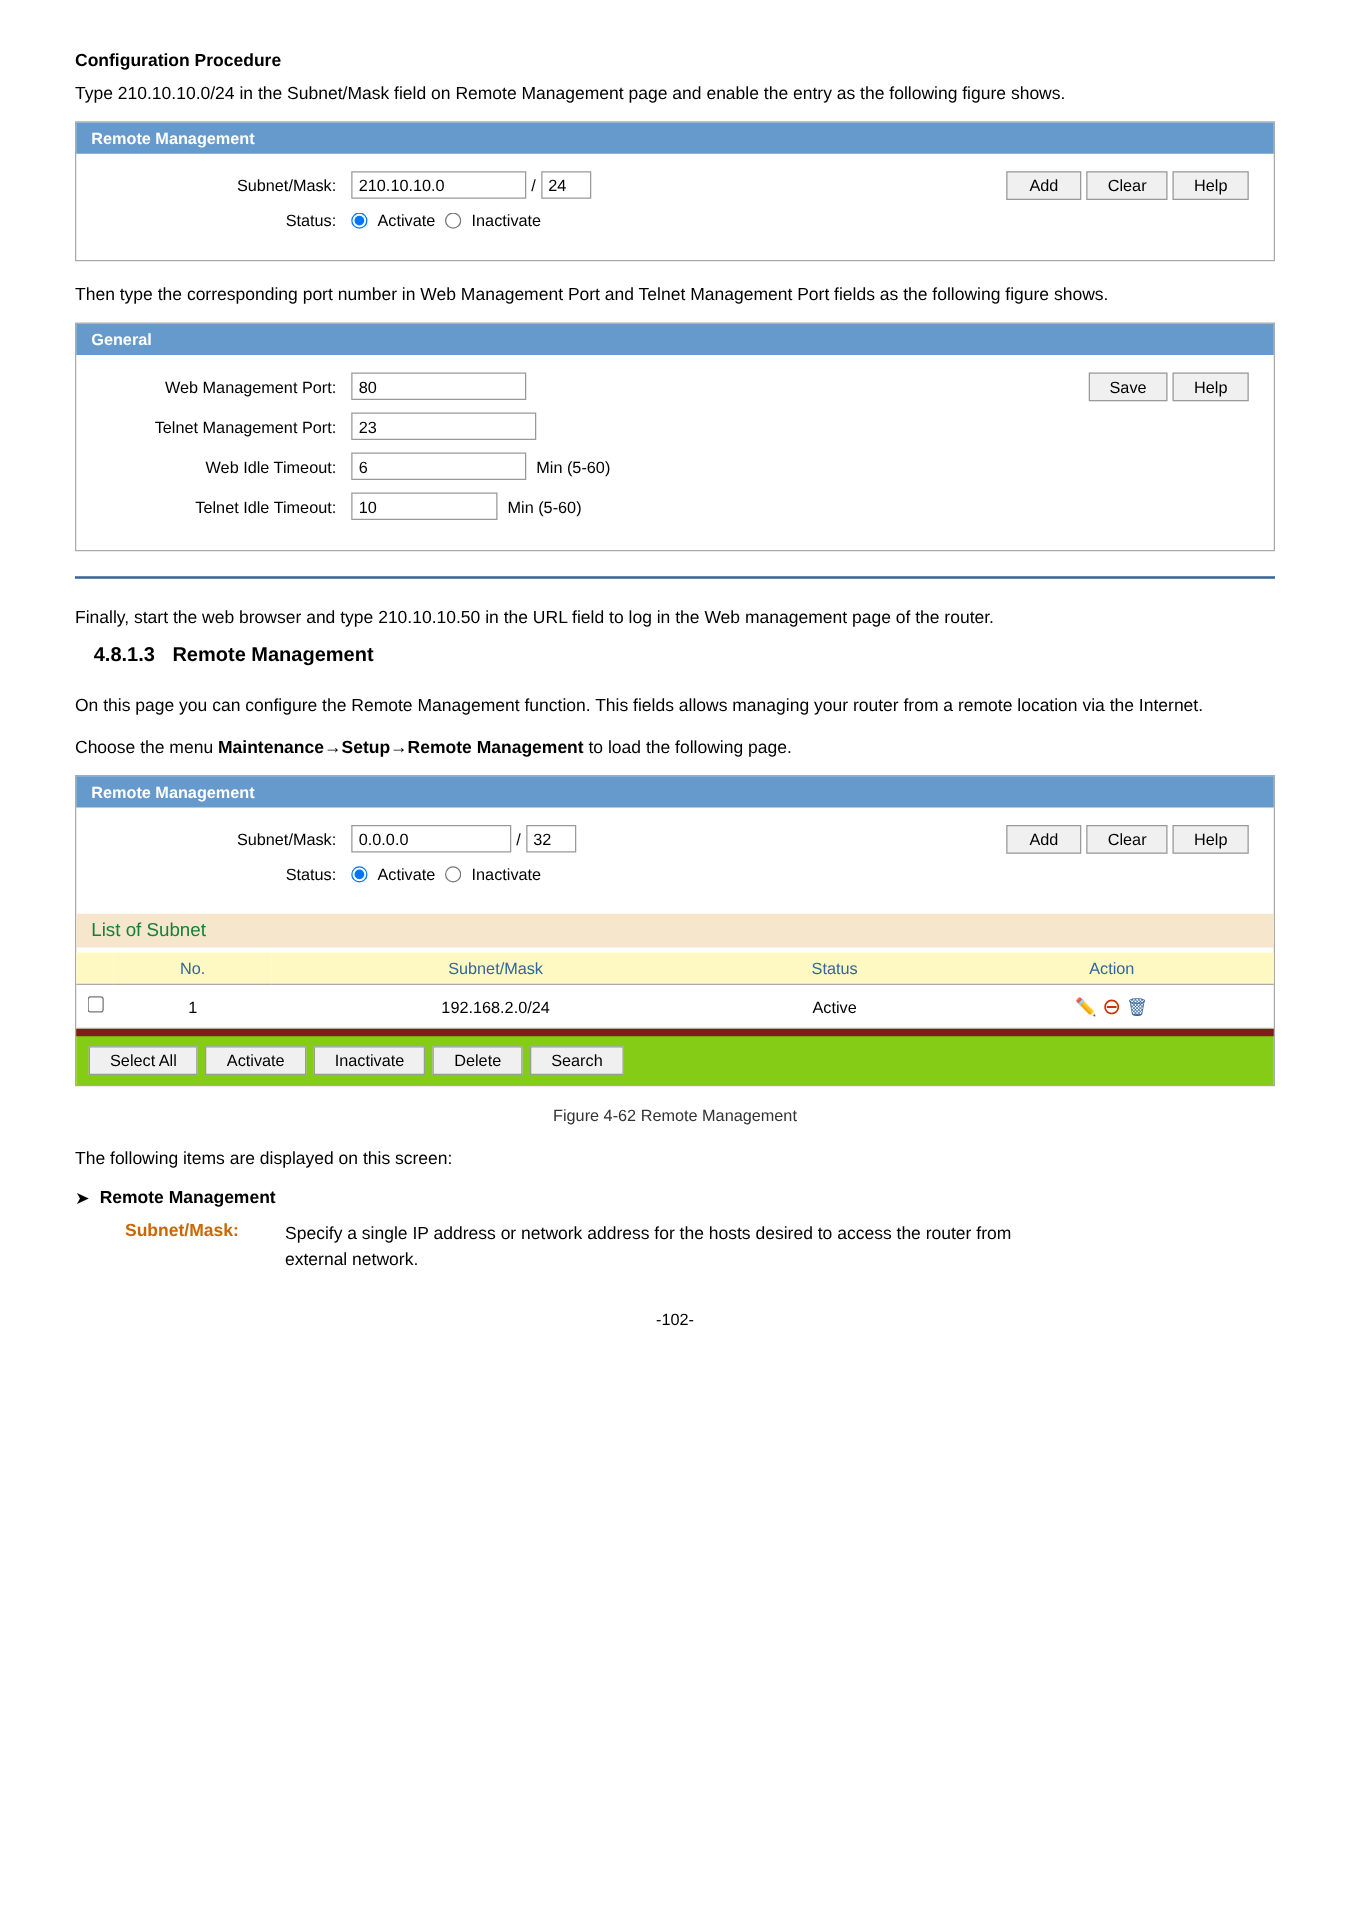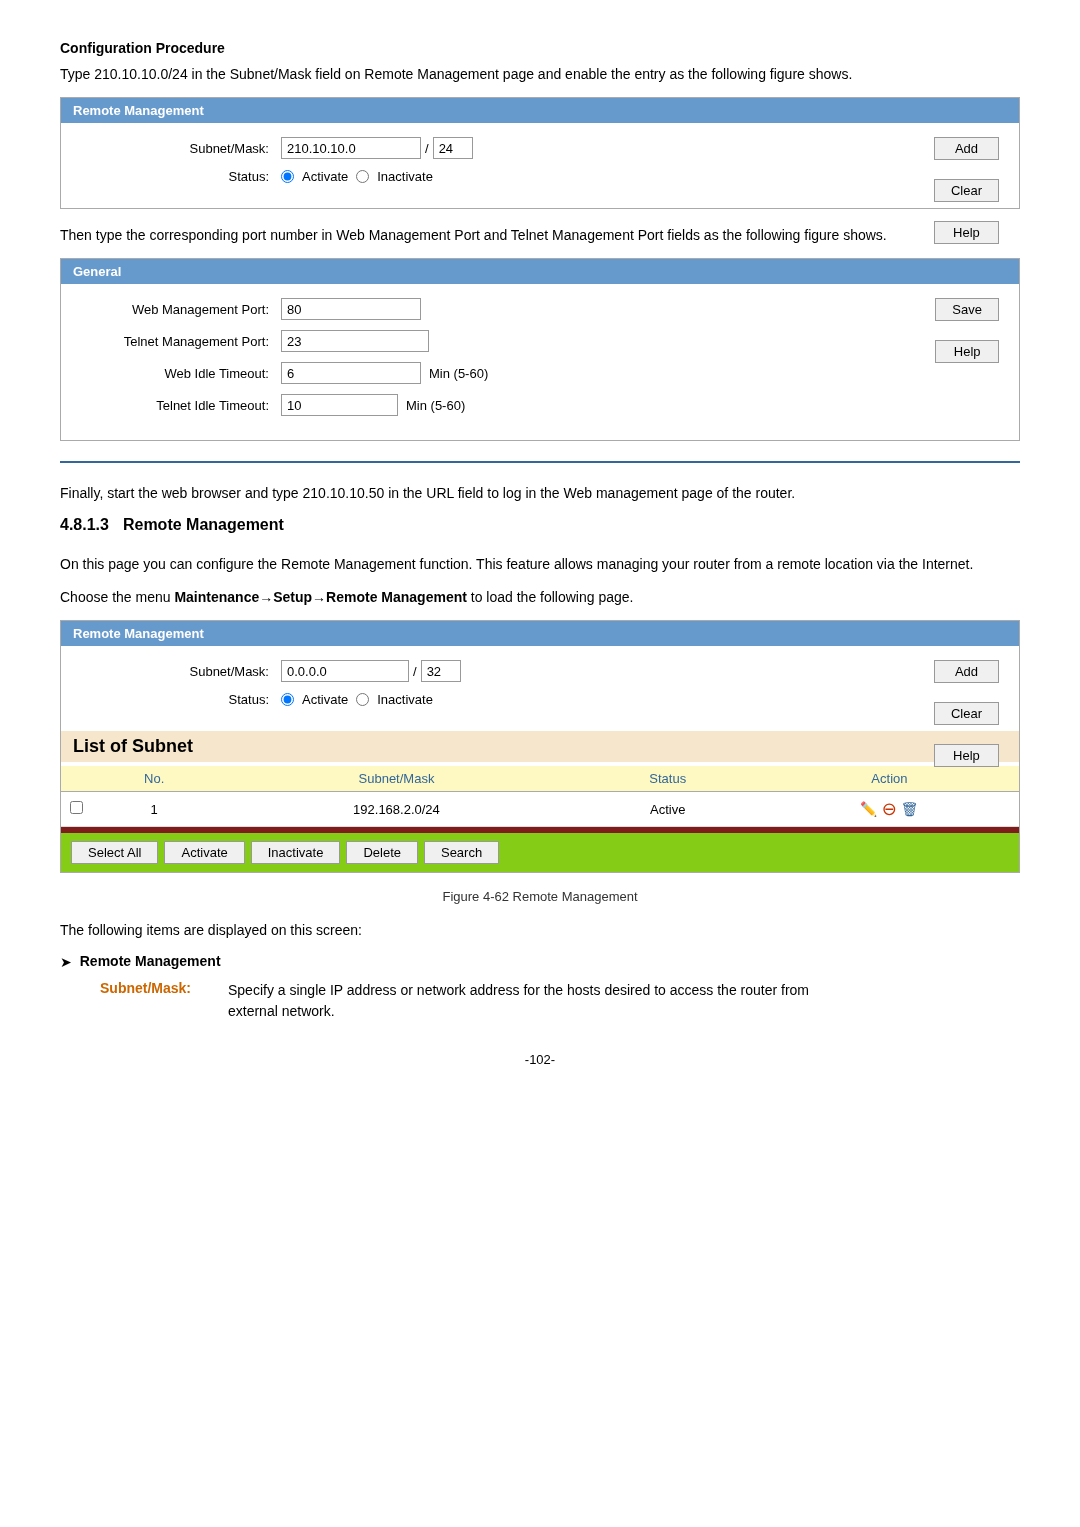--- a/index.html
+++ b/index.html
@@ -60,22 +60,22 @@
       align-items: center;
       gap: 8px;
       font-size: 13px;
     }
     .radio-group input[type=radio] { margin: 0; }
     .btn-group {
       position: absolute;
       right: 20px;
       top: 14px;
       display: flex;
-      flex-direction: column;
-      gap: 19px;
+      flex-direction: row;
+      gap: 4px;
     }
     .btn {
       border: 1px solid #999;
       background: #f0f0f0;
       padding: 3px 16px;
       font-size: 13px;
       cursor: pointer;
       min-width: 60px;
       text-align: center;
     }
@@ -160,24 +160,24 @@
       vertical-align: top;
     }
     .page-number {
       text-align: center;
       margin-top: 30px;
       font-size: 13px;
     }
     .min-label { font-size: 13px; margin-left: 8px; }
     .list-subnet-header {
       background: #f5e6cc;
-      color: #000000;
-      font-weight: bold;
+      color: #15803d;
+      font-weight: normal;
       padding: 5px 12px;
-      font-size: 18px;
+      font-size: 15px;
     }
   </style>
 </head>
 <body>
 
 <div class="section-title">Configuration Procedure</div>
 <p class="paragraph">Type 210.10.10.0/24 in the Subnet/Mask field on Remote Management page and enable the entry as the following figure shows.</p>
 
 <div class="panel">
   <div class="panel-header">Remote Management</div>
@@ -233,25 +233,25 @@
       <button class="btn">Help</button>
     </div>
   </div>
 </div>
 
 <div class="divider"></div>
 
 <p class="paragraph">Finally, start the web browser and type 210.10.10.50 in the URL field to log in the Web management page of the router.</p>
 
 <div style="display:flex; align-items:baseline; margin-bottom:10px;">
-  <span class="section-heading" style="margin-right:14px;">4.8.1.3</span>
+  <span class="section-heading" style="margin-right:14px;margin-left:15px;">4.8.1.3</span>
   <span class="section-heading">Remote Management</span>
 </div>
 
-<p class="paragraph">On this page you can configure the Remote Management function. This feature allows managing your router from a remote location via the Internet.</p>
+<p class="paragraph">On this page you can configure the Remote Management function. This fields allows managing your router from a remote location via the Internet.</p>
 
 <p class="paragraph">Choose the menu <strong>Maintenance→Setup→Remote Management</strong> to load the following page.</p>
 
 <div class="panel">
   <div class="panel-header">Remote Management</div>
   <div class="panel-body">
     <div class="form-row">
       <span class="form-label">Subnet/Mask:</span>
       <input class="form-input" style="width: 128px;" type="text" value="0.0.0.0">
       <span class="slash">/</span>

